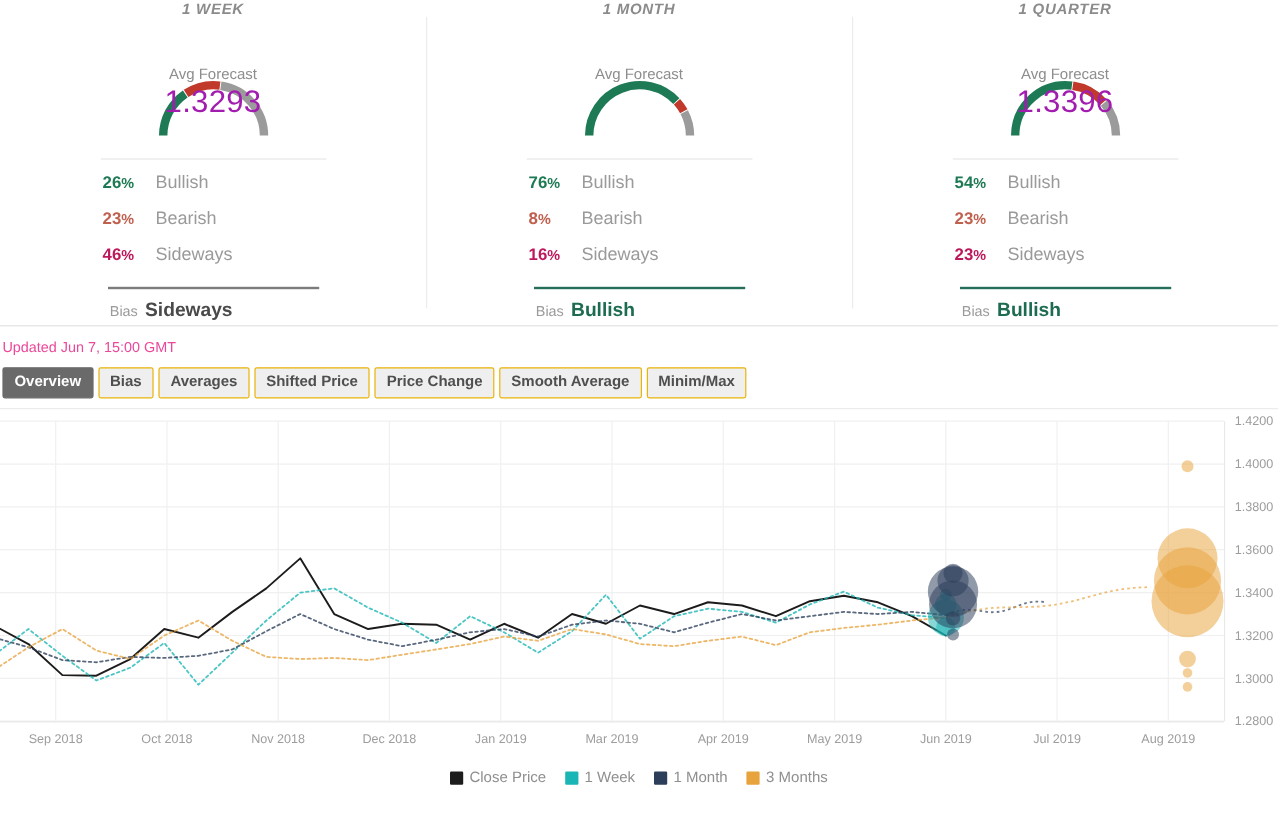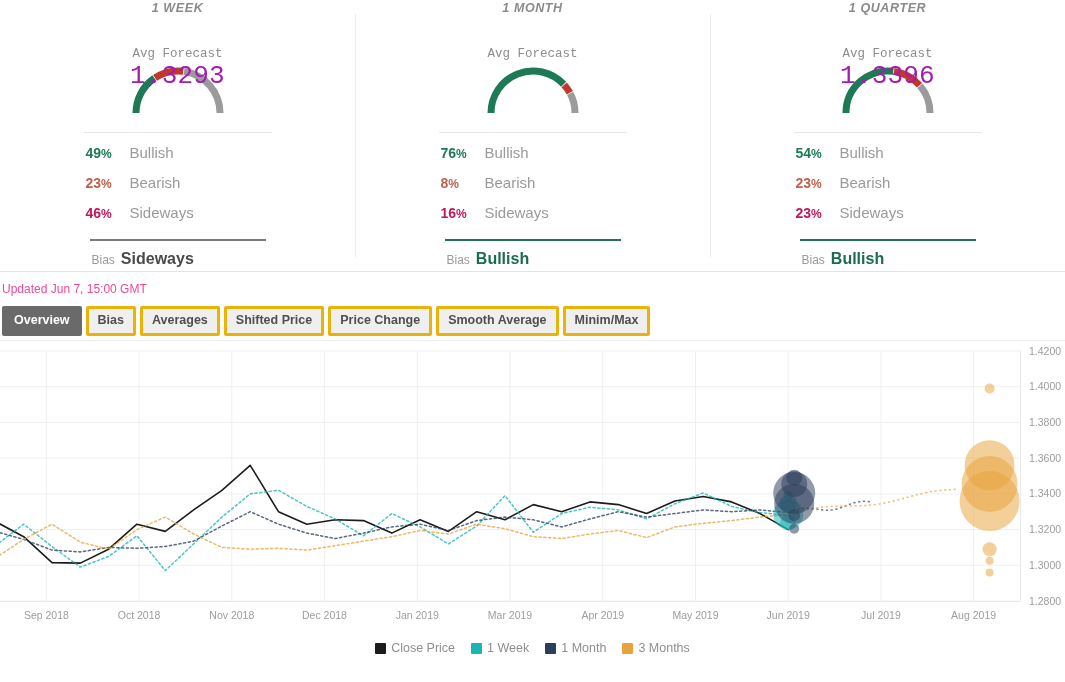--- a/index.html
+++ b/index.html
@@ -45,24 +45,23 @@
 
   .gauge-wrap {
     position: relative;
     width: 188px;
     height: 104px;
   }
   .gauge-wrap svg { display: block; }
   .gauge-center {
     position: absolute;
     left: 0; right: 0;
-    top: 30px;
+    top: 38px;
     text-align: center;
     pointer-events: none;
-    font-family: Liberation Mono, monospace;
   }
   .gauge-label {
     font-size: 12.5px;
     color: #8d8d8d;
     line-height: 1.15;
   }
   .gauge-value {
     font-size: 26px;
     color: #a21caf;
     line-height: 1.18;
@@ -132,21 +131,21 @@
     gap: 4px;
     padding: 0 0 0 2px;
     height: 34px;
     align-items: flex-start;
   }
   .tab {
     font-size: 12.5px;
     font-weight: bold;
     color: #4f4f4f;
     background: #efefef;
-    border: 3px solid #eab308;
+    border: 1px solid #eab308;
     border-radius: 2px;
     padding: 5px 9px 6px 9px;
     line-height: 1;
     cursor: pointer;
     white-space: nowrap;
   }
   .tab.active {
     background: #6a6a6a;
     border-color: #6a6a6a;
     color: #ffffff;
@@ -203,21 +202,21 @@
           <path d="M 71.05 60.82 A 42 42 0 0 1 99.26 54.33" fill="none" stroke="#c0392b" stroke-width="7" stroke-linecap="butt"></path>
           <path d="M 100.05 54.44 A 42 42 0 0 1 136.00 96.00" fill="none" stroke="#9b9b9b" stroke-width="7" stroke-linecap="butt"></path>
         </svg>
         <div class="gauge-center">
           <div class="gauge-label">Avg Forecast</div>
           <div class="gauge-value">1.3293</div>
         </div>
       </div>
       <div class="stats">
         <div class="stat-row">
-          <div class="stat-pct pct-bullish"><span>49</span><span class="sym">%</span></div>
+          <div class="stat-pct pct-bullish"><span>26</span><span class="sym">%</span></div>
           <div class="stat-name">Bullish</div>
         </div>
         <div class="stat-row">
           <div class="stat-pct pct-bearish"><span>23</span><span class="sym">%</span></div>
           <div class="stat-name">Bearish</div>
         </div>
         <div class="stat-row">
           <div class="stat-pct pct-sideways"><span>46</span><span class="sym">%</span></div>
           <div class="stat-name">Sideways</div>
         </div>

